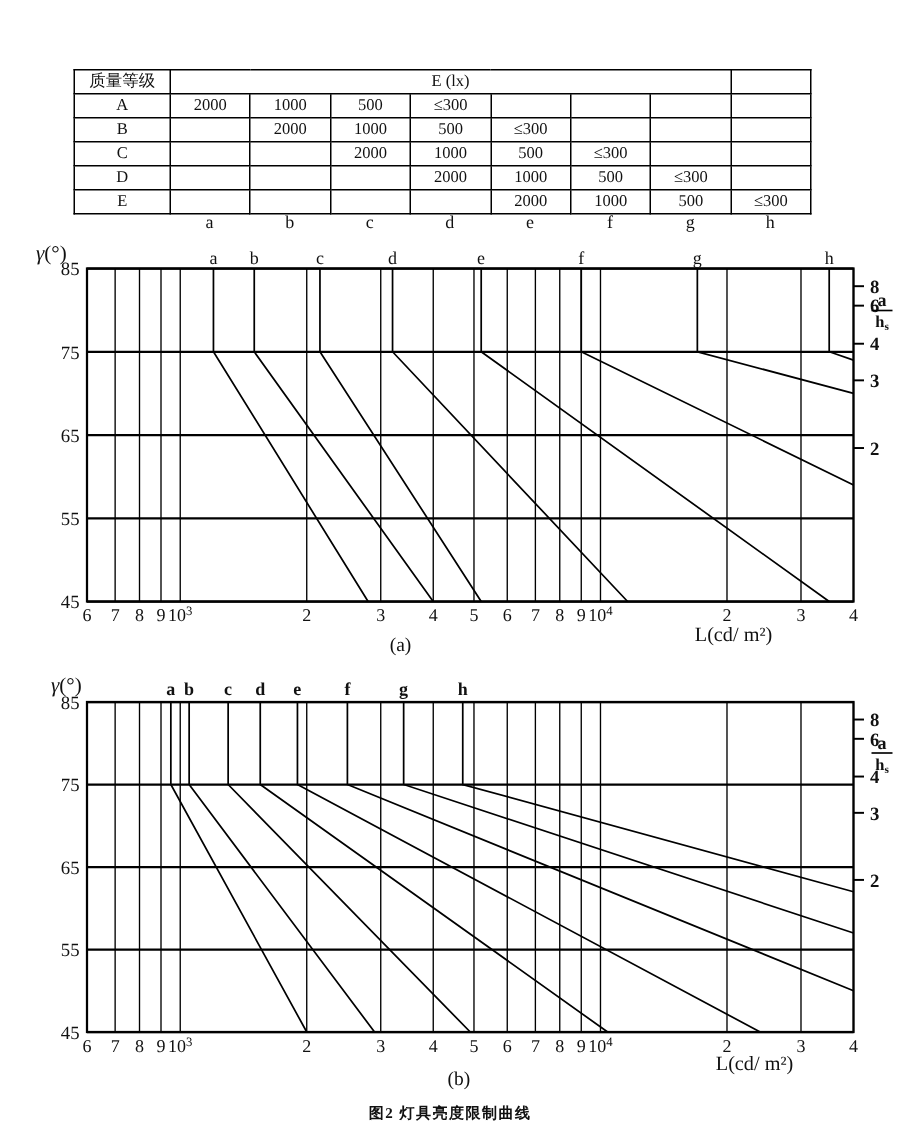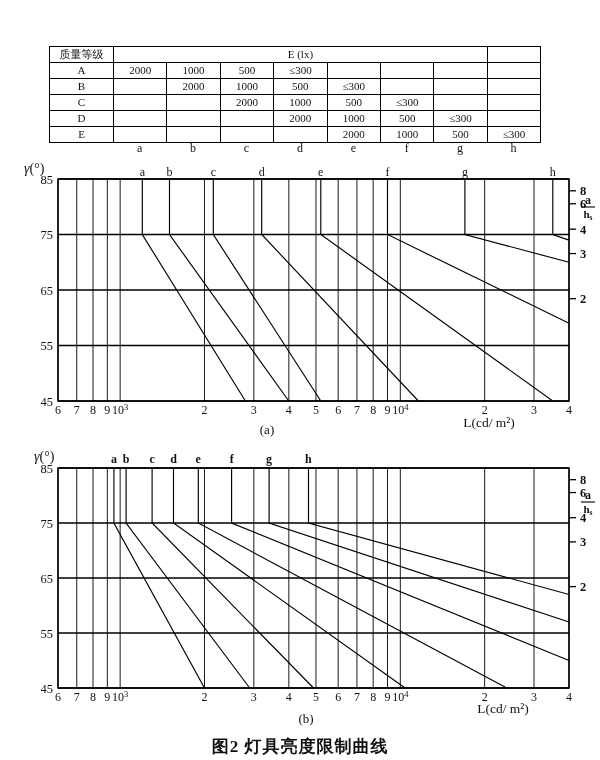--- a/index.html
+++ b/index.html
@@ -5,21 +5,21 @@
   html,body{margin:0;padding:0;background:#fff;}
   body{width:600px;height:760px;position:relative;overflow:hidden;
        font-family:"Liberation Serif","DejaVu Serif",serif;color:#111;}
   #grade-table{position:absolute;left:49px;top:46px;width:491px;
        border-collapse:collapse;table-layout:fixed;font-size:11px;}
   #grade-table td{border:1px solid #000;text-align:center;height:13px;
        padding:1px 1px;line-height:1.1;white-space:nowrap;overflow:hidden;}
   #figure-svg{position:absolute;left:0;top:0;}
   #figure-svg text{fill:#111;font-family:"Liberation Serif","DejaVu Serif",serif;}
   #caption{position:absolute;left:0;top:735px;width:600px;text-align:center;
-       font-size:17px;font-weight:bold;letter-spacing:1px;}
+       font-size:10px;font-weight:bold;letter-spacing:1px;}
 </style>
 </head>
 <body>
 
 <table id="grade-table">
     <colgroup>
       <col style="width: 64px;">
       <col style="width: 53.4px;">
       <col style="width: 53.4px;">
       <col style="width: 53.4px;">

